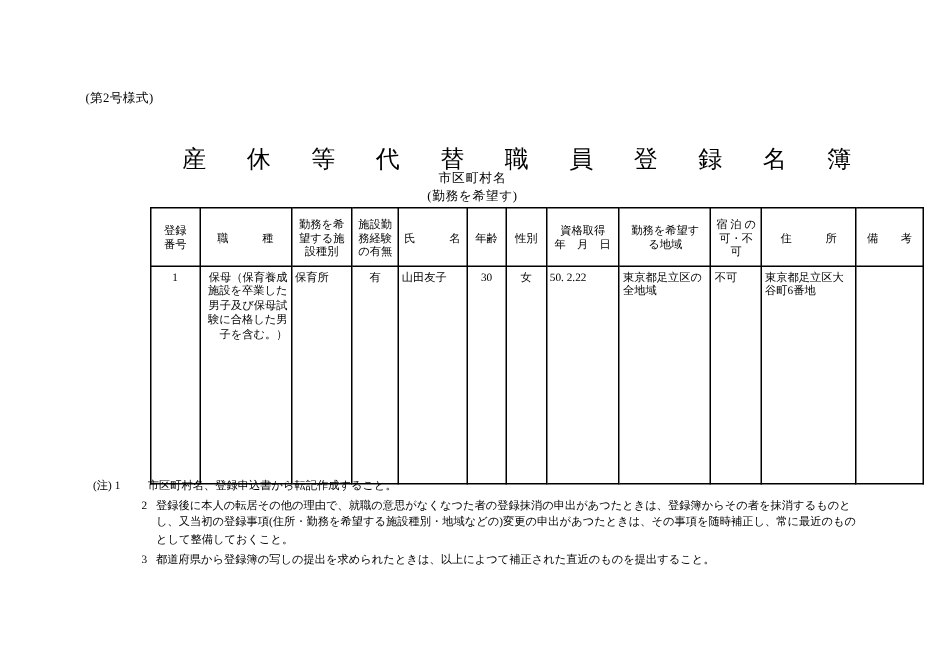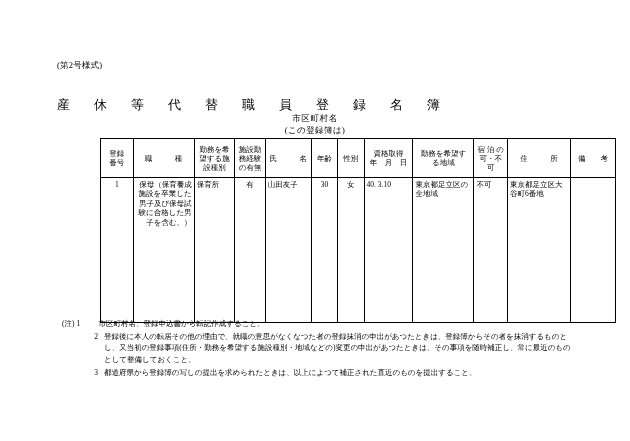--- a/index.html
+++ b/index.html
@@ -26,22 +26,22 @@
     left: 57px;
     top: 60px;
     font-size: 8.5px;
     letter-spacing: 0.2px;
   }
   .doc-title {
     position: absolute;
     left: 57px;
     top: 96px;
     width: 516px;
-    text-align: left;
-    font-size: 13px;
+    text-align: right;
+    font-size: 16px;
     letter-spacing: 5.5px;
   }
   .subtitle1 {
     position: absolute;
     left: 57px;
     top: 113px;
     width: 516px;
     text-align: center;
     font-size: 8.5px;
     letter-spacing: 0.6px;
@@ -118,21 +118,21 @@
 </style>
 </head>
 <body>
 
 <div class="page">
 
   <div class="form-code">(第2号様式)</div>
 
   <div class="doc-title">産　休　等　代　替　職　員　登　録　名　簿</div>
   <div class="subtitle1">市区町村名</div>
-  <div class="subtitle2">(この登録簿は)</div>
+  <div class="subtitle2">(勤務を希望す)</div>
 
   <table class="reg">
     <colgroup>
       <col style="width:32px">
       <col style="width:60px">
       <col style="width:40px">
       <col style="width:30px">
       <col style="width:45px">
       <col style="width:26px">
       <col style="width:26px">
@@ -168,21 +168,21 @@
     </thead>
     <tbody>
       <tr>
         <td class="cell-num">1</td>
         <td class="cell-job">保母（保育養成施設を卒業した男子及び保母試験に合格した男子を含む。）</td>
         <td>保育所</td>
         <td class="c-center">有</td>
         <td>山田友子</td>
         <td class="c-center">30</td>
         <td class="c-center">女</td>
-        <td>40. 3.10</td>
+        <td>50. 2.22</td>
         <td>東京都足立区の全地域</td>
         <td>不可</td>
         <td>東京都足立区大谷町6番地</td>
         <td></td>
       </tr>
     </tbody>
   </table>
 
   <div class="notes">
     <div class="note-row">

